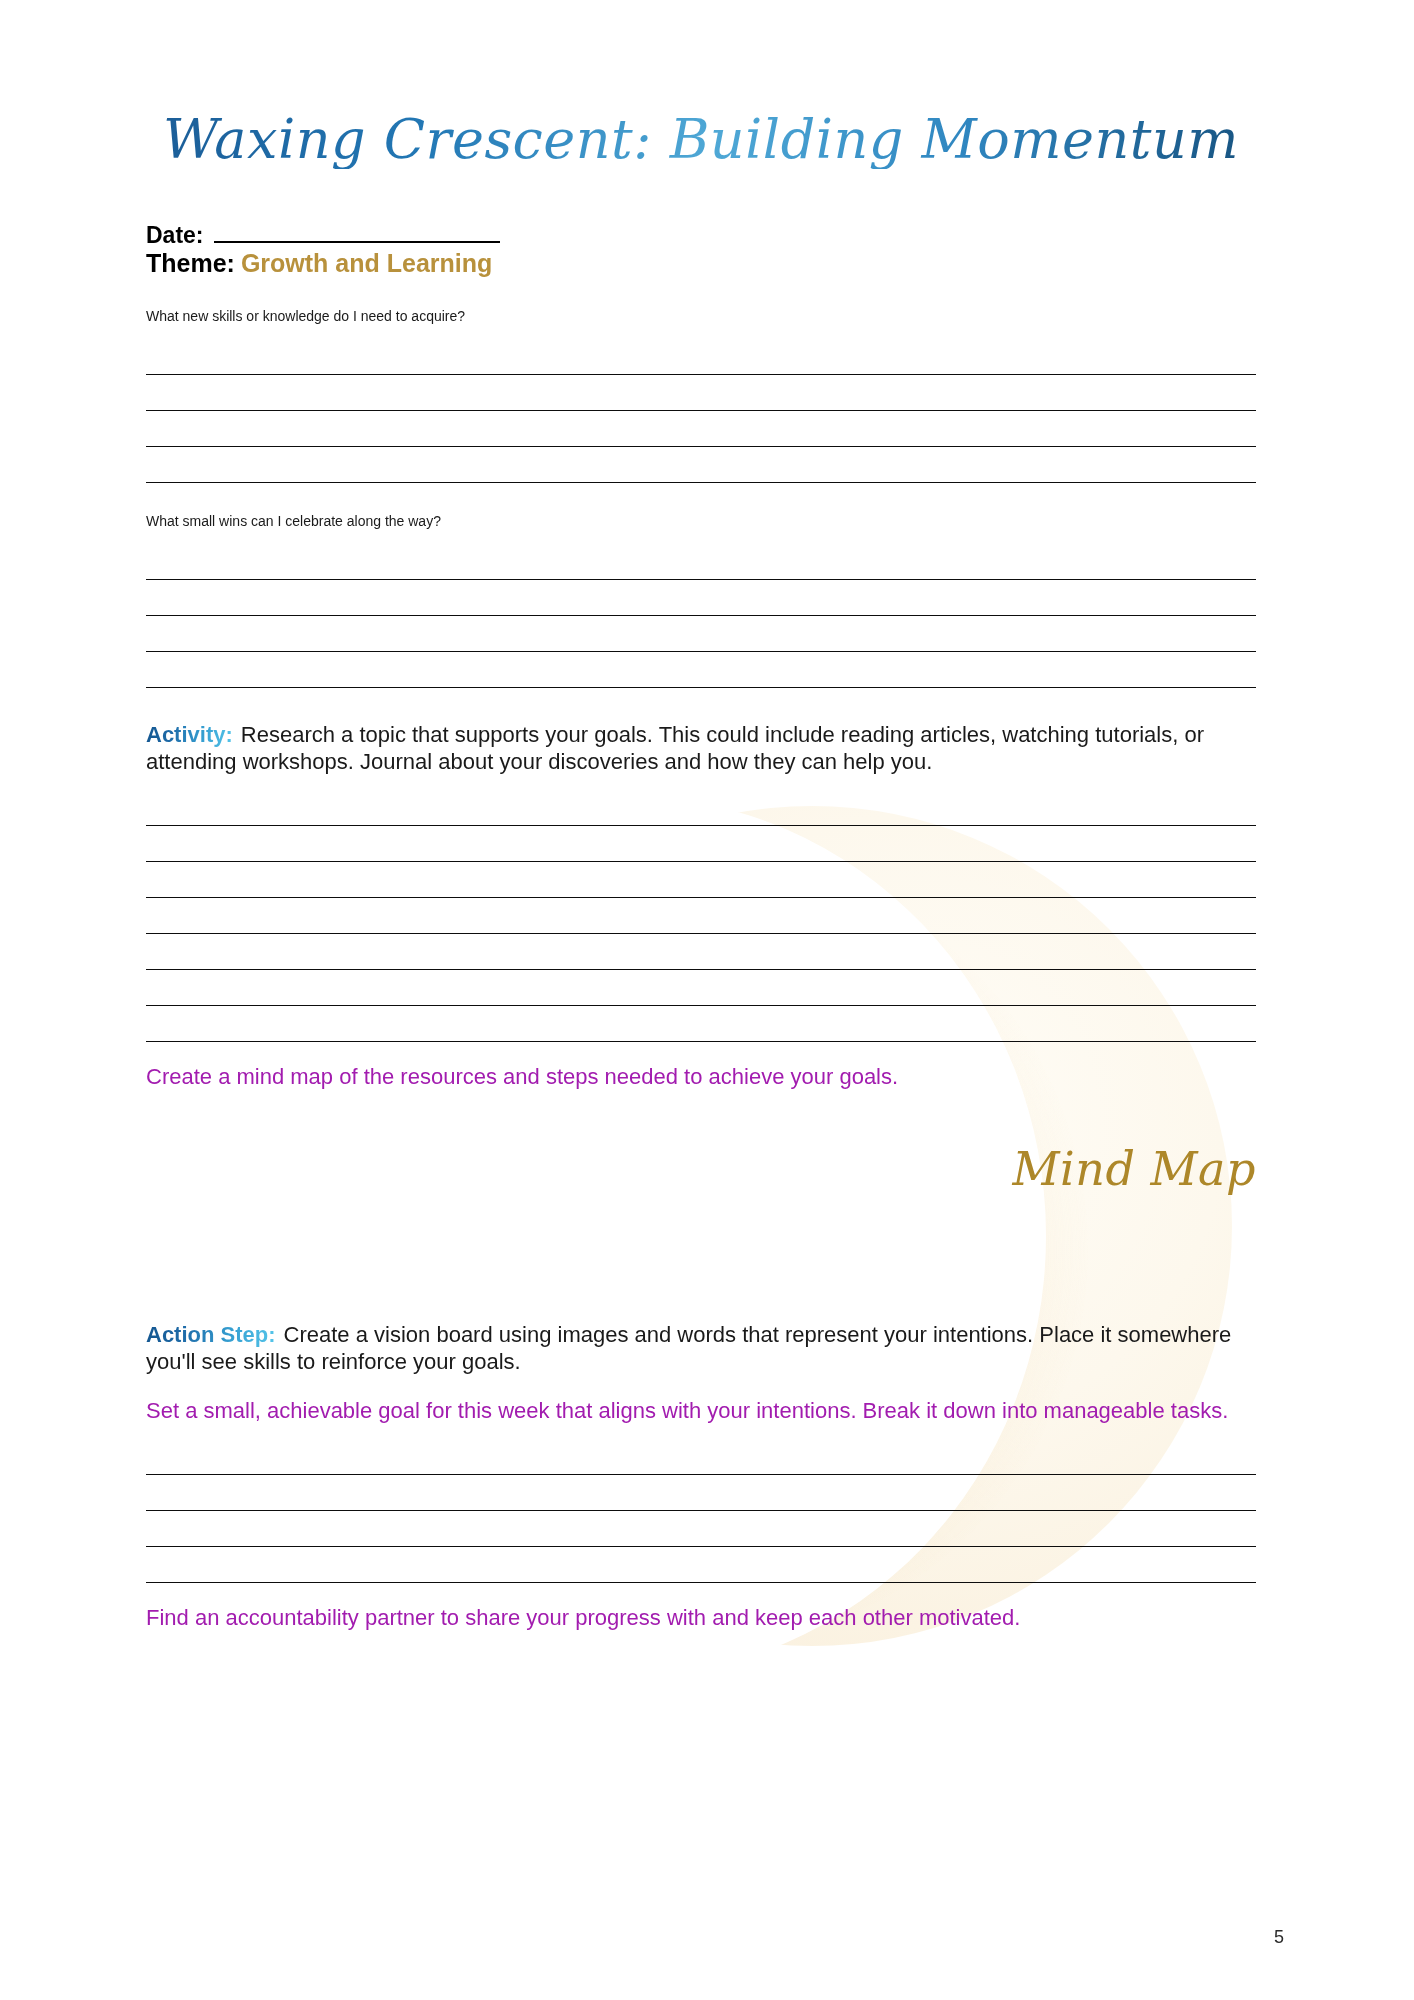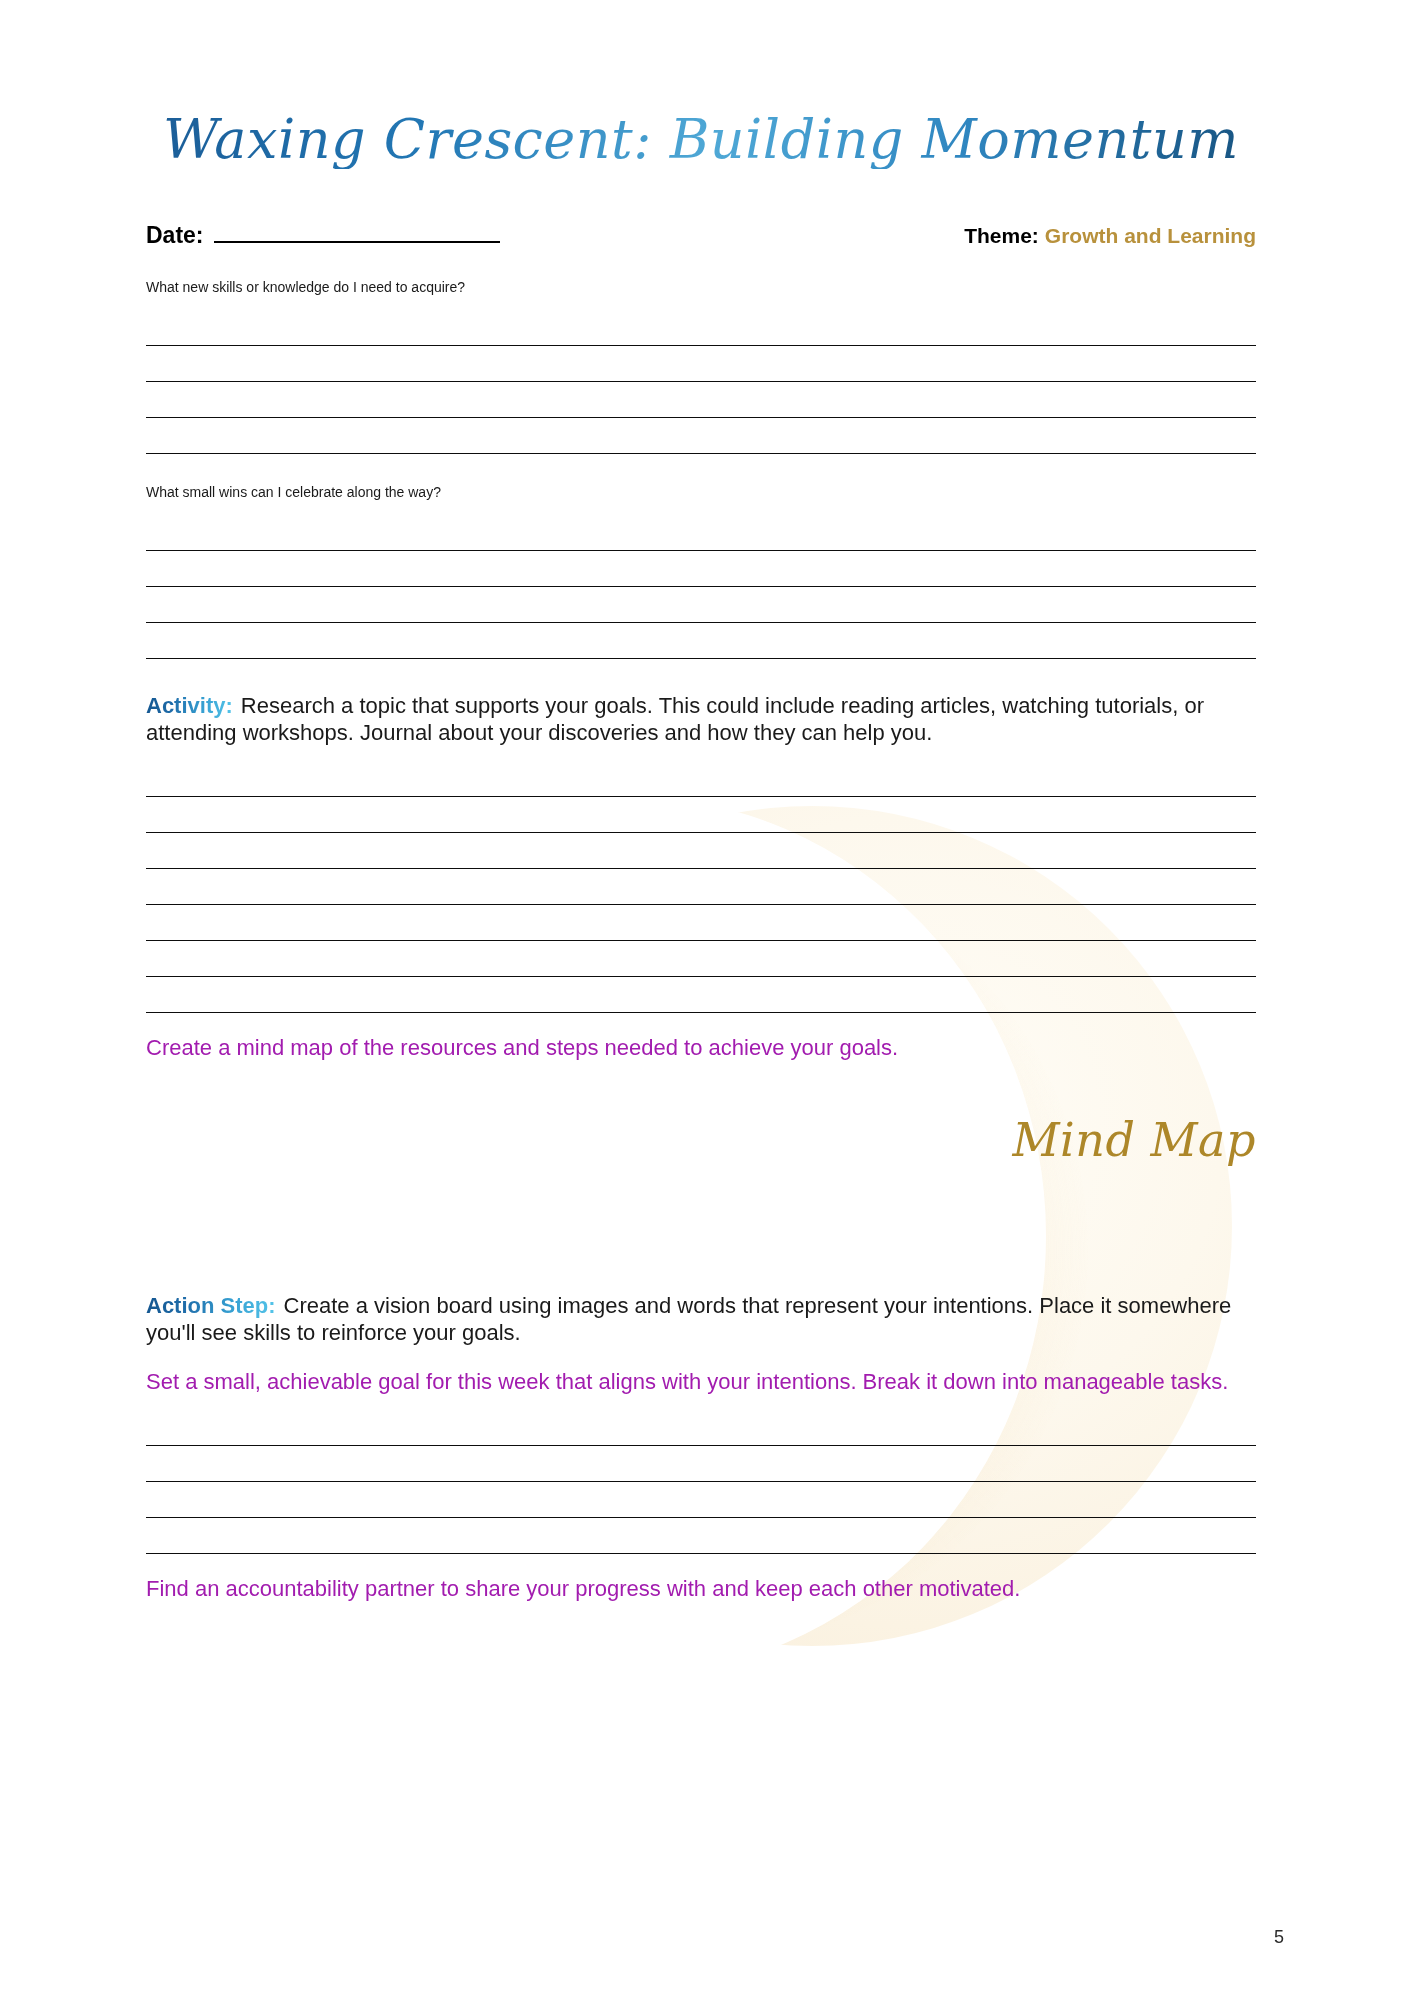--- a/index.html
+++ b/index.html
@@ -94,38 +94,39 @@
     -webkit-text-fill-color: transparent;
     white-space: nowrap;
   }
 
   
   .meta-row {
     display: flex;
     align-items: baseline;
     justify-content: space-between;
     margin-top: 52px;
+    flex-direction: column;
   }
   .date-group {
     display: flex;
     align-items: baseline;
     font-size: 23px;
     font-weight: bold;
     color: #000000;
   }
   .date-label { white-space: nowrap; }
   .date-blank {
     display: inline-block;
     width: 286px;
     margin-left: 10px;
     border-bottom: 2.5px solid #000000;
     height: 20px;
   }
   .theme-group {
-    font-size: 21px;
+    font-size: 25px;
     font-weight: bold;
     white-space: nowrap;
   }
   .theme-label { color: #000000; }
   .theme-value { color: #b8913c; margin-left: 6px; }
 
   
   .block { margin-top: 30px; }
 
   .lead-inline {

